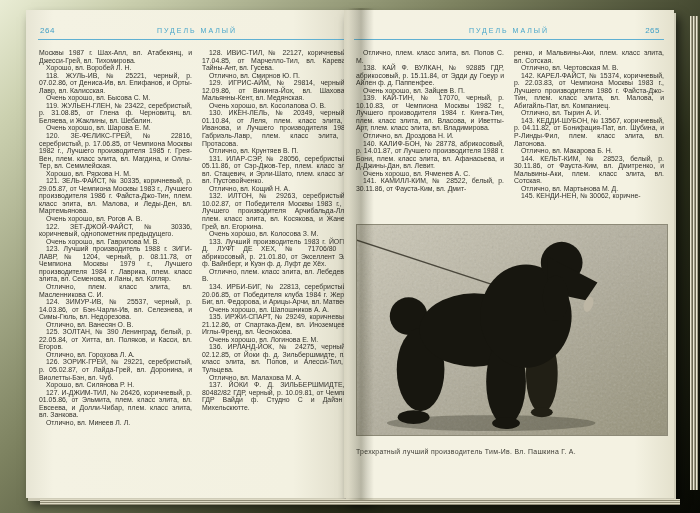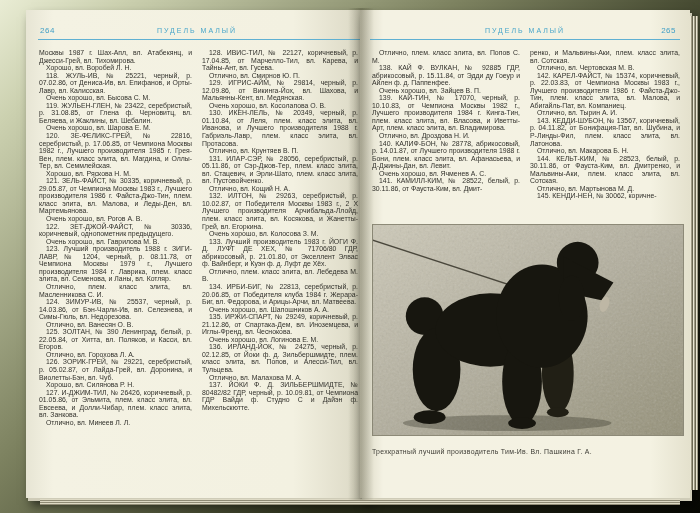--- a/index.html
+++ b/index.html
@@ -10,21 +10,21 @@
   }
   .page{
     position:absolute;top:10px;height:488px;
     box-shadow:2px 3px 0 #cfccb8,5px 7px 10px rgba(0,0,0,.65);
   }
   .page-left{
     left:26px;width:342px;
     background:linear-gradient(to right,#e7e5d4 0%,#f4f2e3 8%,#f3f1e1 78%,#d9d6c2 100%);
   }
   .page-right{
-    left:360px;width:330px;
+    left:344px;width:330px;
     background:linear-gradient(to right,#d8d5c1 0%,#f4f2e3 7%,#f4f2e2 88%,#e4e1cd 100%);
   }
   .gutter{
     position:absolute;left:348px;top:8px;width:26px;height:492px;
     background:linear-gradient(to right,rgba(40,40,20,0) 0%,rgba(40,40,20,.28) 50%,rgba(40,40,20,0) 100%);
     pointer-events:none;z-index:5;
   }
   .edge-stack-right{
     position:absolute;left:690px;top:16px;width:8px;height:474px;
     background:repeating-linear-gradient(to right,#e9e6d2 0 1px,#a09c86 1px 2px,#6b6852 2px 3px);

